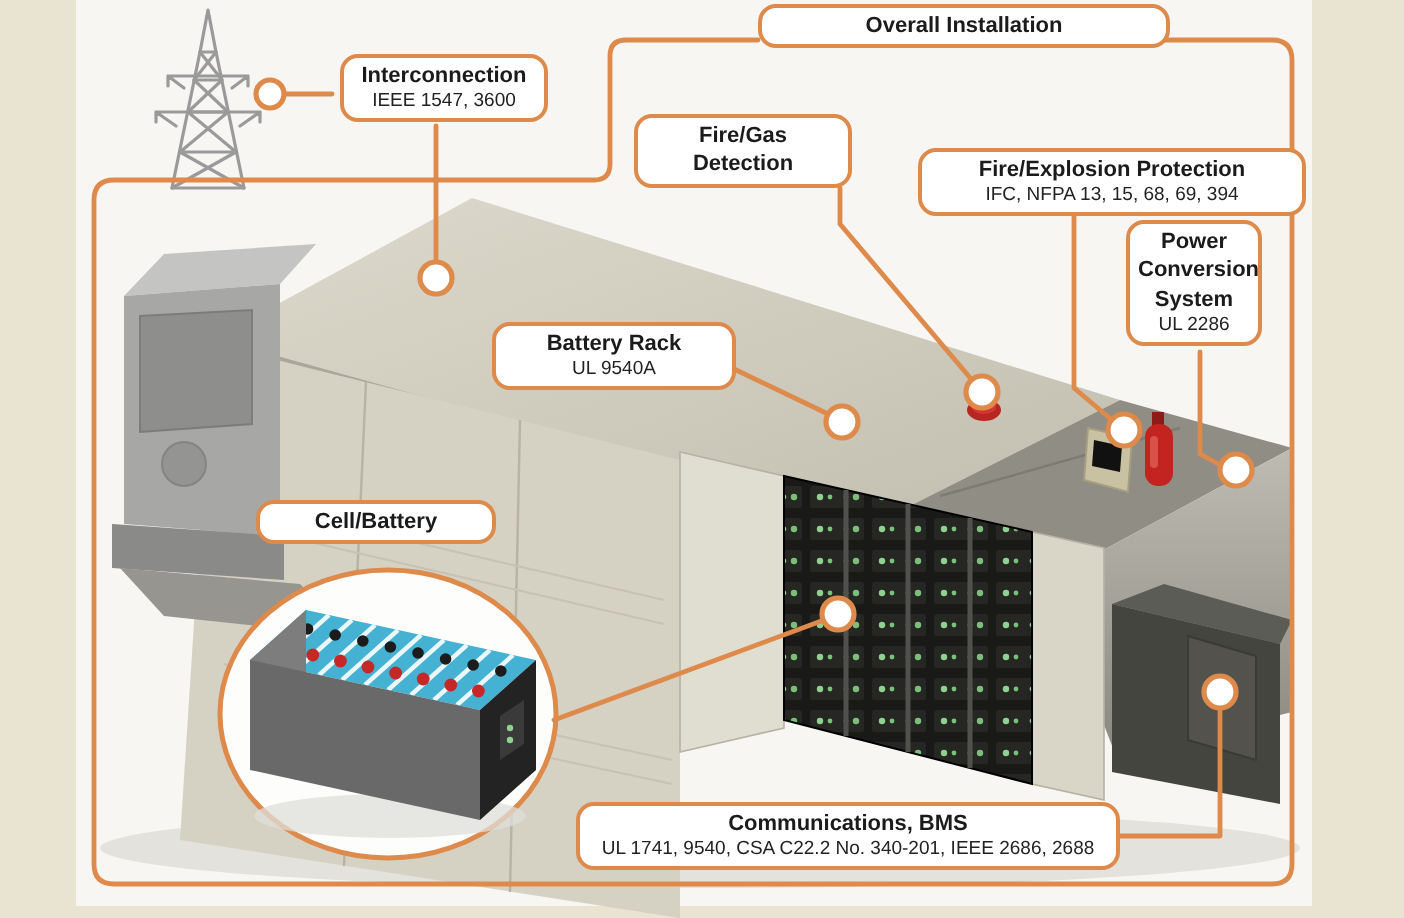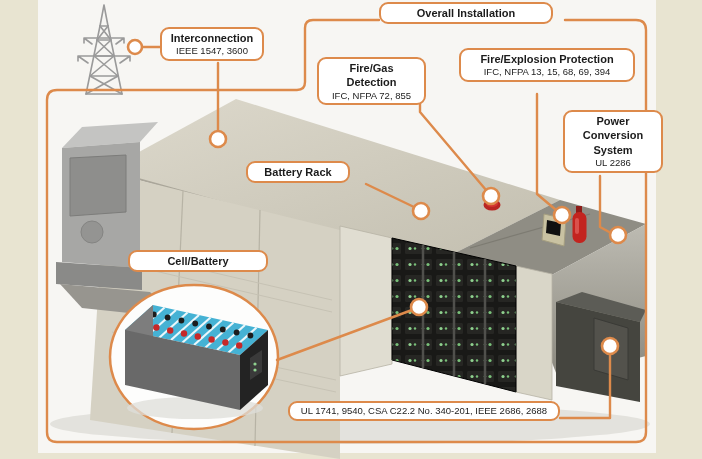--- a/index.html
+++ b/index.html
@@ -170,48 +170,49 @@
       <circle cx="218" cy="139" r="8"></circle>
       <circle cx="491" cy="196" r="8"></circle>
       <circle cx="562" cy="215" r="8"></circle>
       <circle cx="618" cy="235" r="8"></circle>
       <circle cx="421" cy="211" r="8"></circle>
       <circle cx="419" cy="307" r="8"></circle>
       <circle cx="610" cy="346" r="8"></circle>
     </g>
   </svg>
 
-  <div class="callout" style="left:379px;top:2px;width:174px">
+  <div class="callout" style="left:379px;top:2px;width:206px">
     <div class="callout-title">Overall Installation</div>
   </div>
 
-  <div class="callout" style="left:160px;top:27px;width:104px">
+  <div class="callout" style="left:170px;top:27px;width:104px">
     <div class="callout-title">Interconnection</div>
     <div class="callout-codes">IEEE 1547, 3600</div>
   </div>
 
   <div class="callout" style="left:317px;top:57px;width:109px">
     <div class="callout-title">Fire/Gas Detection</div>
-    <div class="callout-codes">IFC, NFPA 72, 855</div>
-  </div>
-
-  <div class="callout" style="left:459px;top:48px;width:176px">
+  </div>
+
+  <div class="callout" style="left:459px;top:74px;width:194px">
     <div class="callout-title">Fire/Explosion Protection</div>
     <div class="callout-codes">IFC, NFPA 13, 15, 68, 69, 394</div>
   </div>
 
-  <div class="callout" style="left:563px;top:110px;width:100px">
+  <div class="callout" style="left:563px;top:110px;width:68px">
     <div class="callout-title">Power Conversion System</div>
     <div class="callout-codes">UL 2286</div>
   </div>
 
-  <div class="callout" style="left:246px;top:161px;width:104px">
+  <div class="callout" style="left:246px;top:161px;width:122px">
     <div class="callout-title">Battery Rack</div>
-  </div>
-
-  <div class="callout" style="left:128px;top:250px;width:140px">
+    <div class="callout-codes">UL 9540A</div>
+  </div>
+
+  <div class="callout" style="left:128px;top:250px;width:120px">
     <div class="callout-title">Cell/Battery</div>
   </div>
 
   <div class="callout" style="left:288px;top:401px;width:272px">
+    <div class="callout-title">Communications, BMS</div>
     <div class="callout-codes">UL 1741, 9540, CSA C22.2 No. 340-201, IEEE 2686, 2688</div>
   </div>
 </div>
 
 </body></html>

